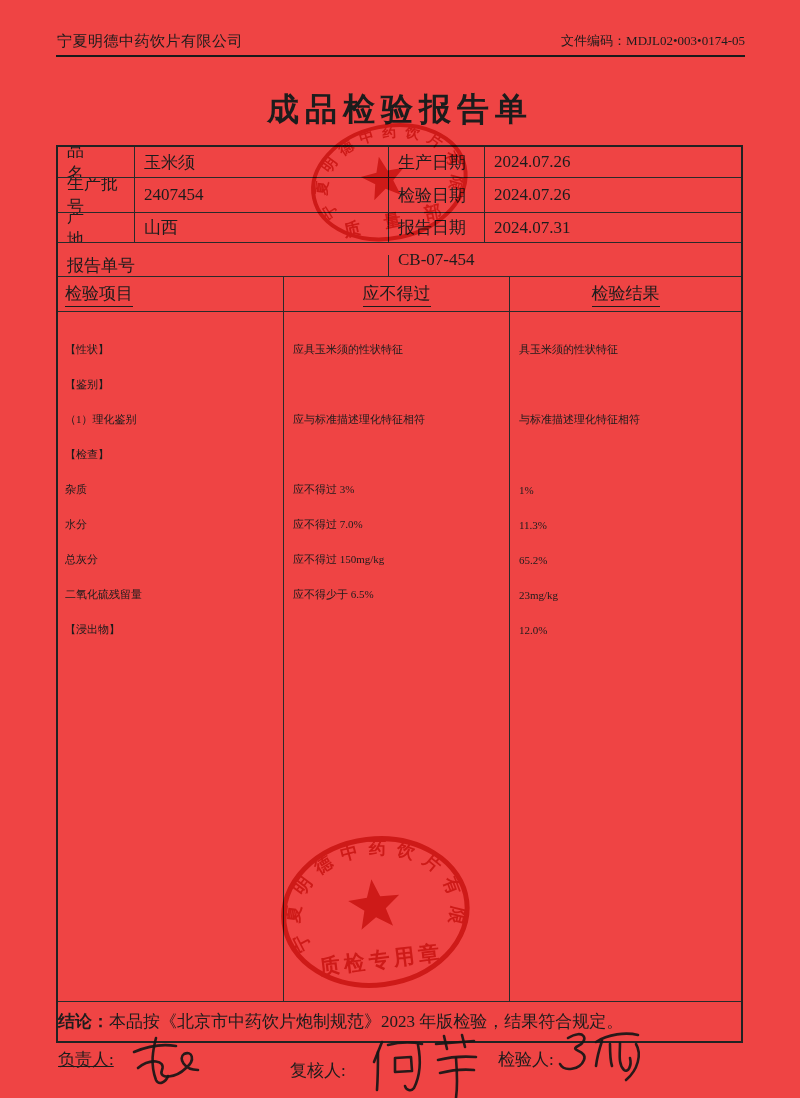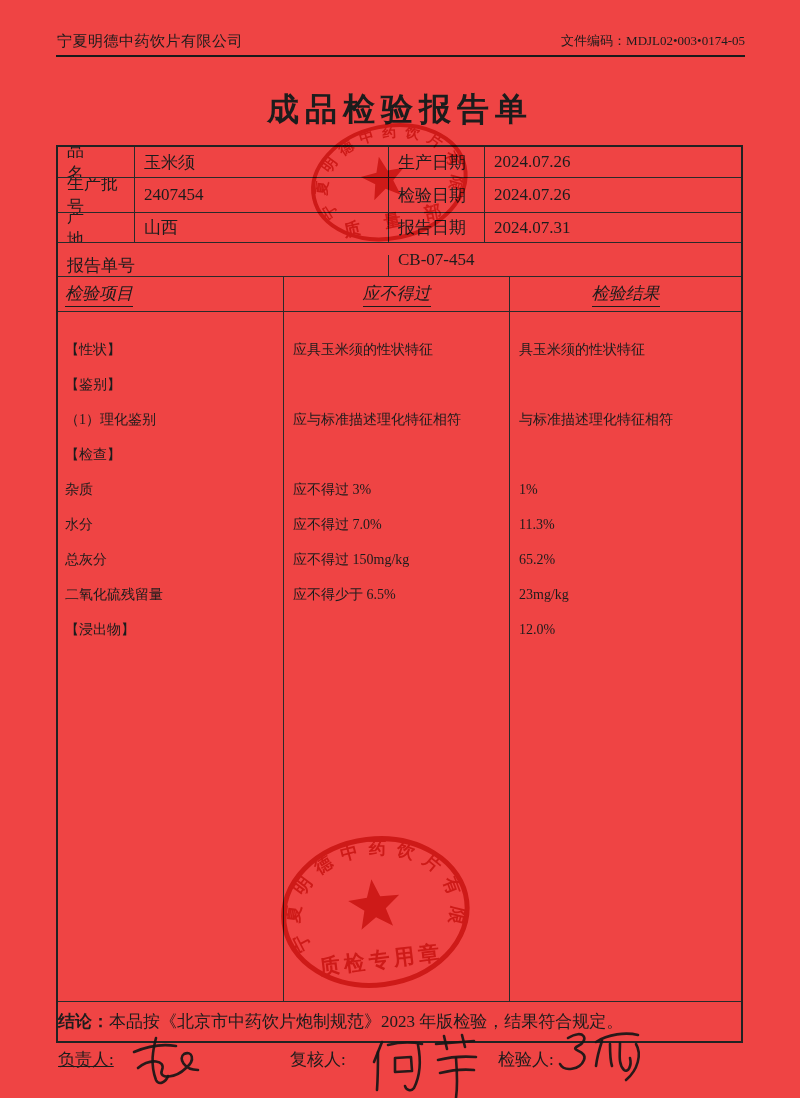--- a/index.html
+++ b/index.html
@@ -24,36 +24,36 @@
   .cell.no-r{border-right:none;}
   .span2a{grid-column:1/3;margin-top:12px;}
   .span2b{grid-column:3/5;}
   
   .tests-head{display:flex;height:35px;box-sizing:border-box;border-bottom:1px solid #2a2a2a;}
   .th{box-sizing:border-box;border-right:1px solid #2a2a2a;display:flex;align-items:center;}
   .th:last-child{border-right:none;}
   .th-1{width:226px;padding-left:7px;}
   .th-2{width:226px;justify-content:center;}
   .th-3{flex:1;justify-content:center;}
-  .uline{border-bottom:1px solid #1c1c1c;padding-bottom:1px;font-style:italic;}
+  .uline{border-bottom:1px solid #1c1c1c;padding-bottom:1px;}
   
   .tests-body{display:flex;height:690px;box-sizing:border-box;border-bottom:1px solid #2a2a2a;}
   .tb-col{box-sizing:border-box;border-right:1px solid #2a2a2a;padding-top:20px;}
   .tb-col:last-child{border-right:none;}
   .tb-1{width:226px;}
   .tb-2{width:226px;}
   .tb-3{flex:1;}
-  .trow{height:35px;display:flex;align-items:center;padding-left:7px;font-size:14px;}
+  .trow{height:35px;display:flex;align-items:center;padding-left:7px;font-size:11px;}
   .tb-2 .trow,.tb-3 .trow{padding-left:9px;}
   
   .conclusion{height:38px;display:flex;align-items:center;padding-left:0;font-size:17px;}
   .conclusion b{font-weight:bold;}
   
   .sig-label{position:absolute;font-size:17px;top:1048px;}
-  .sig-label.l1{left:58px;text-decoration:underline;} .sig-label.l2{left:290px;} .sig-label.l3{left:498px;}
+  .sig-label.l1{left:58px;text-decoration:underline;} .sig-label.l2{left:290px;margin-top:11px;} .sig-label.l3{left:498px;}
   .sig-svg{position:absolute;}
   .sig-svg path{stroke:#161616;stroke-width:2.6;fill:none;stroke-linecap:round;stroke-linejoin:round;opacity:.92;}
   
   .stamp{position:absolute;mix-blend-mode:multiply;opacity:.85;}
   .stamp text{font-family:"Liberation Serif","DejaVu Serif",serif;font-weight:bold;}
 </style>
 </head>
 <body>
 
 <div class="page">

